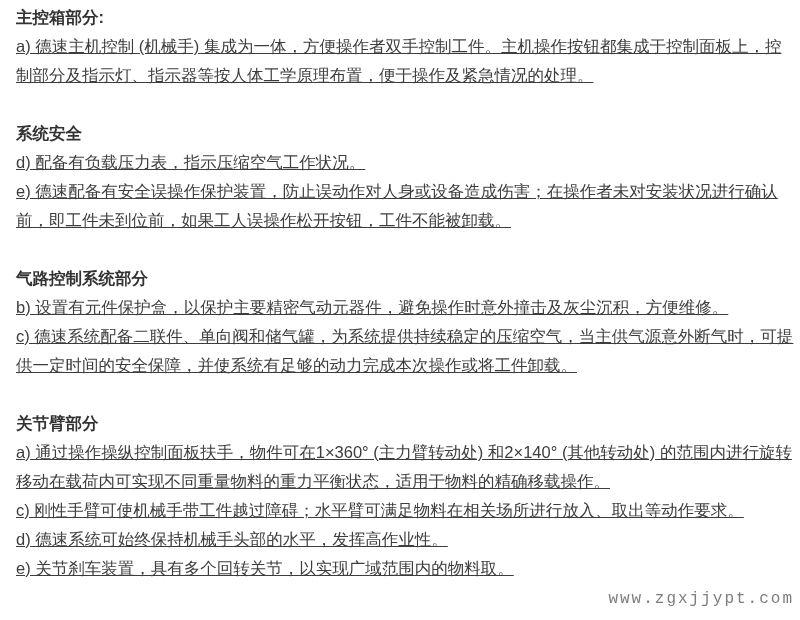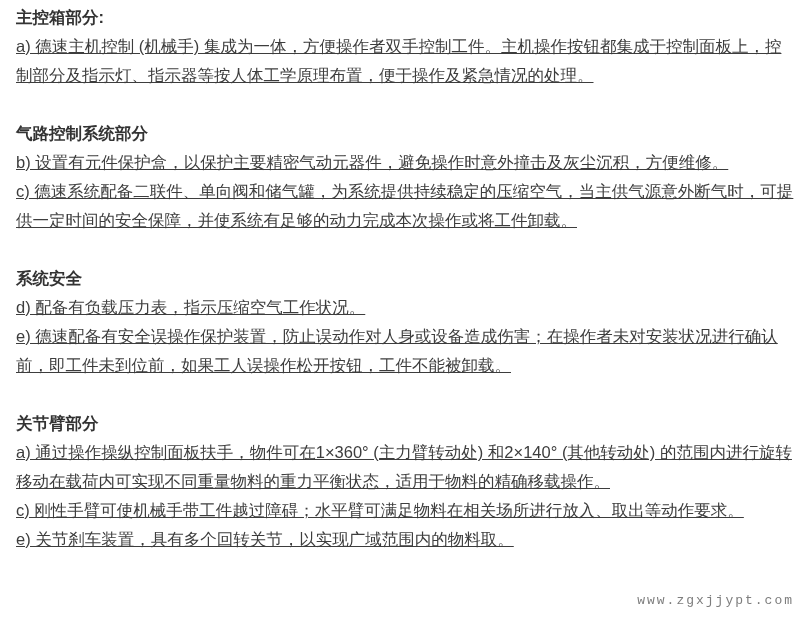--- a/index.html
+++ b/index.html
@@ -37,56 +37,57 @@
     margin: 0;
     word-break: break-all;
     overflow-wrap: anywhere;
     text-decoration: underline;
   }
   .watermark {
     position: absolute;
     right: 6px;
     bottom: 12px;
     font-family: "Liberation Mono", "DejaVu Sans Mono", monospace;
-    font-size: 13px;
+    font-size: 16px;
     letter-spacing: 2px;
     color: #7d7d7d;
     white-space: nowrap;
   }
 </style>
 </head>
 <body>
 
 <main class="doc">
   <section class="section">
     <h2 class="section-heading">主控箱部分:</h2>
     <div>
         <p class="paragraph">a) 德速主机控制 (机械手) 集成为一体，方便操作者双手控制工件。主机操作按钮都集成于控制面板上，控制部分及指示灯、指示器等按人体工学原理布置，便于操作及紧急情况的处理。</p>
       </div>
   </section>
 
   <section class="section">
+    <h2 class="section-heading">系统安全</h2>
+    <div>
+        <p class="paragraph">d) 配备有负载压力表，指示压缩空气工作状况。</p>
+        <p class="paragraph">e) 德速配备有安全误操作保护装置，防止误动作对人身或设备造成伤害；在操作者未对安装状况进行确认前，即工件未到位前，如果工人误操作松开按钮，工件不能被卸载。</p>
+      </div>
+  </section>
+
+  <section class="section">
     <h2 class="section-heading">气路控制系统部分</h2>
     <div>
         <p class="paragraph">b) 设置有元件保护盒，以保护主要精密气动元器件，避免操作时意外撞击及灰尘沉积，方便维修。</p>
         <p class="paragraph">c) 德速系统配备二联件、单向阀和储气罐，为系统提供持续稳定的压缩空气，当主供气源意外断气时，可提供一定时间的安全保障，并使系统有足够的动力完成本次操作或将工件卸载。</p>
       </div>
   </section>
 
   <section class="section">
-    <h2 class="section-heading">系统安全</h2>
-    <div>
-        <p class="paragraph">d) 配备有负载压力表，指示压缩空气工作状况。</p>
-        <p class="paragraph">e) 德速配备有安全误操作保护装置，防止误动作对人身或设备造成伤害；在操作者未对安装状况进行确认前，即工件未到位前，如果工人误操作松开按钮，工件不能被卸载。</p>
-      </div>
-  </section>
-
-  <section class="section">
     <h2 class="section-heading">关节臂部分</h2>
     <div>
         <p class="paragraph">a) 通过操作操纵控制面板扶手，物件可在1×360° (主力臂转动处) 和2×140° (其他转动处) 的范围内进行旋转移动在载荷内可实现不同重量物料的重力平衡状态，适用于物料的精确移载操作。</p>
         <p class="paragraph">c) 刚性手臂可使机械手带工件越过障碍；水平臂可满足物料在相关场所进行放入、取出等动作要求。</p>
+        <p class="paragraph">d) 德速系统可始终保持机械手头部的水平，发挥高作业性。</p>
         <p class="paragraph">e) 关节刹车装置，具有多个回转关节，以实现广域范围内的物料取。</p>
       </div>
   </section>
 </main>
 
 <div class="watermark">www.zgxjjypt.com</div>
 
 </body></html>

